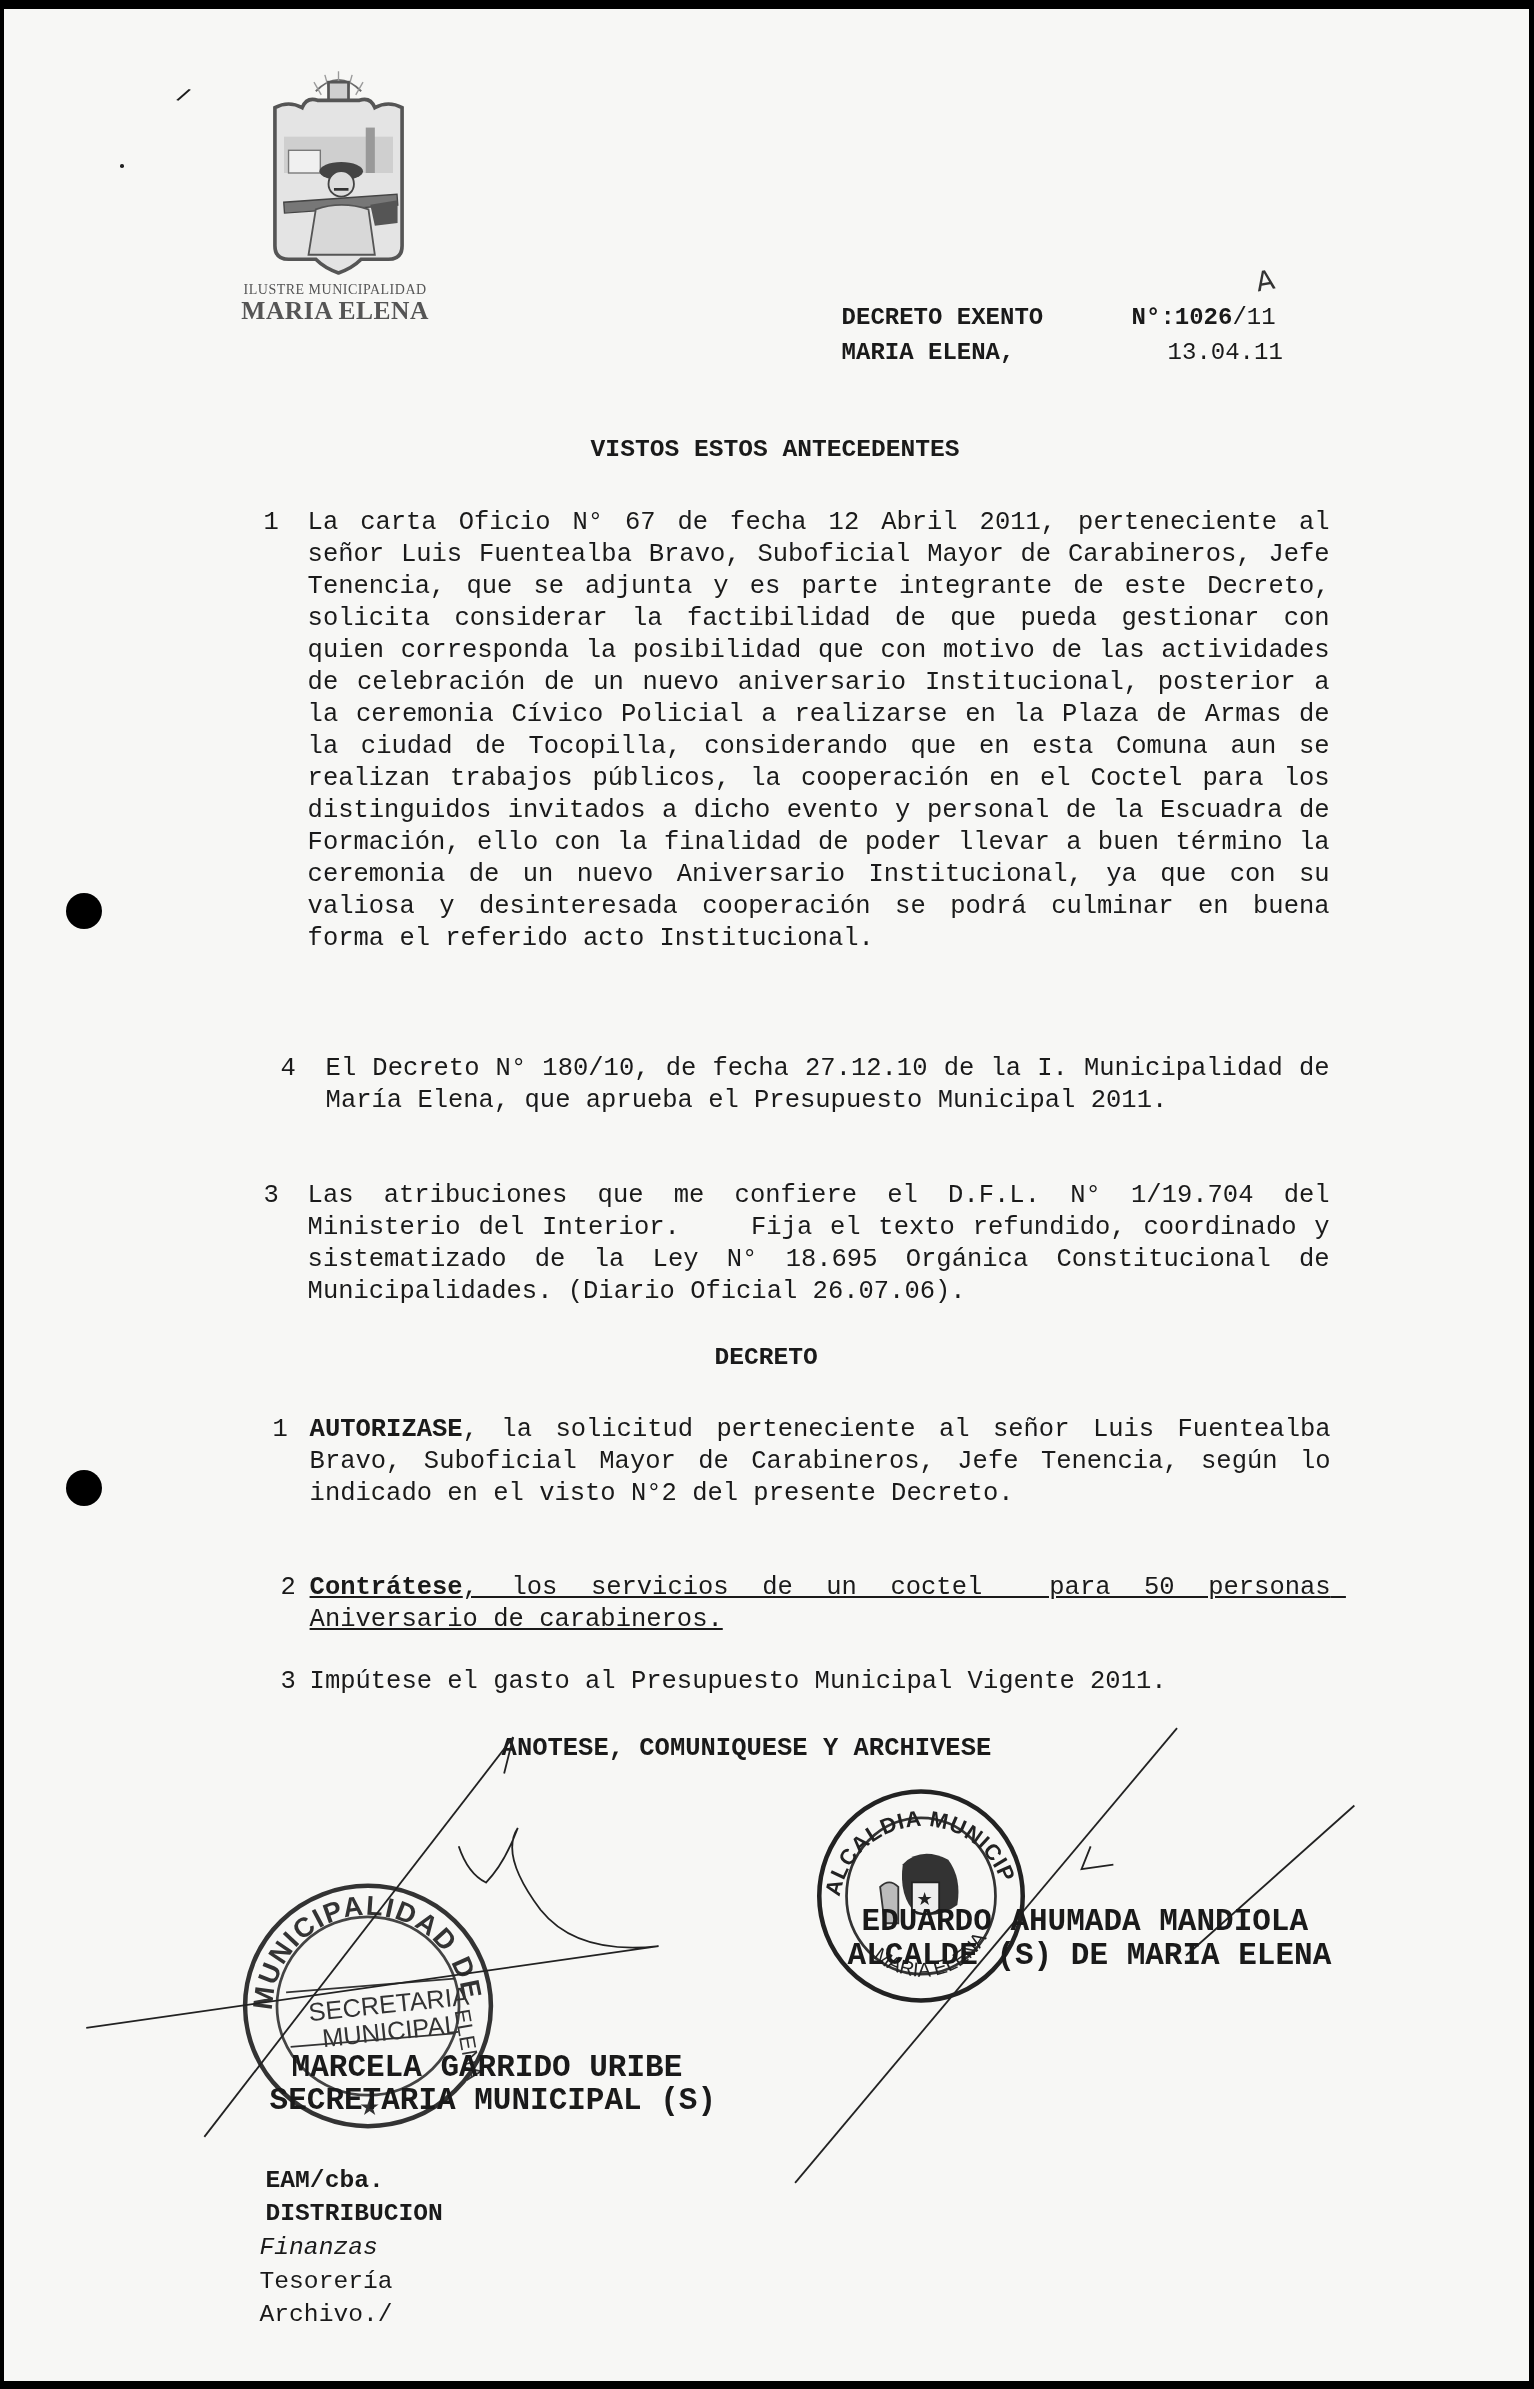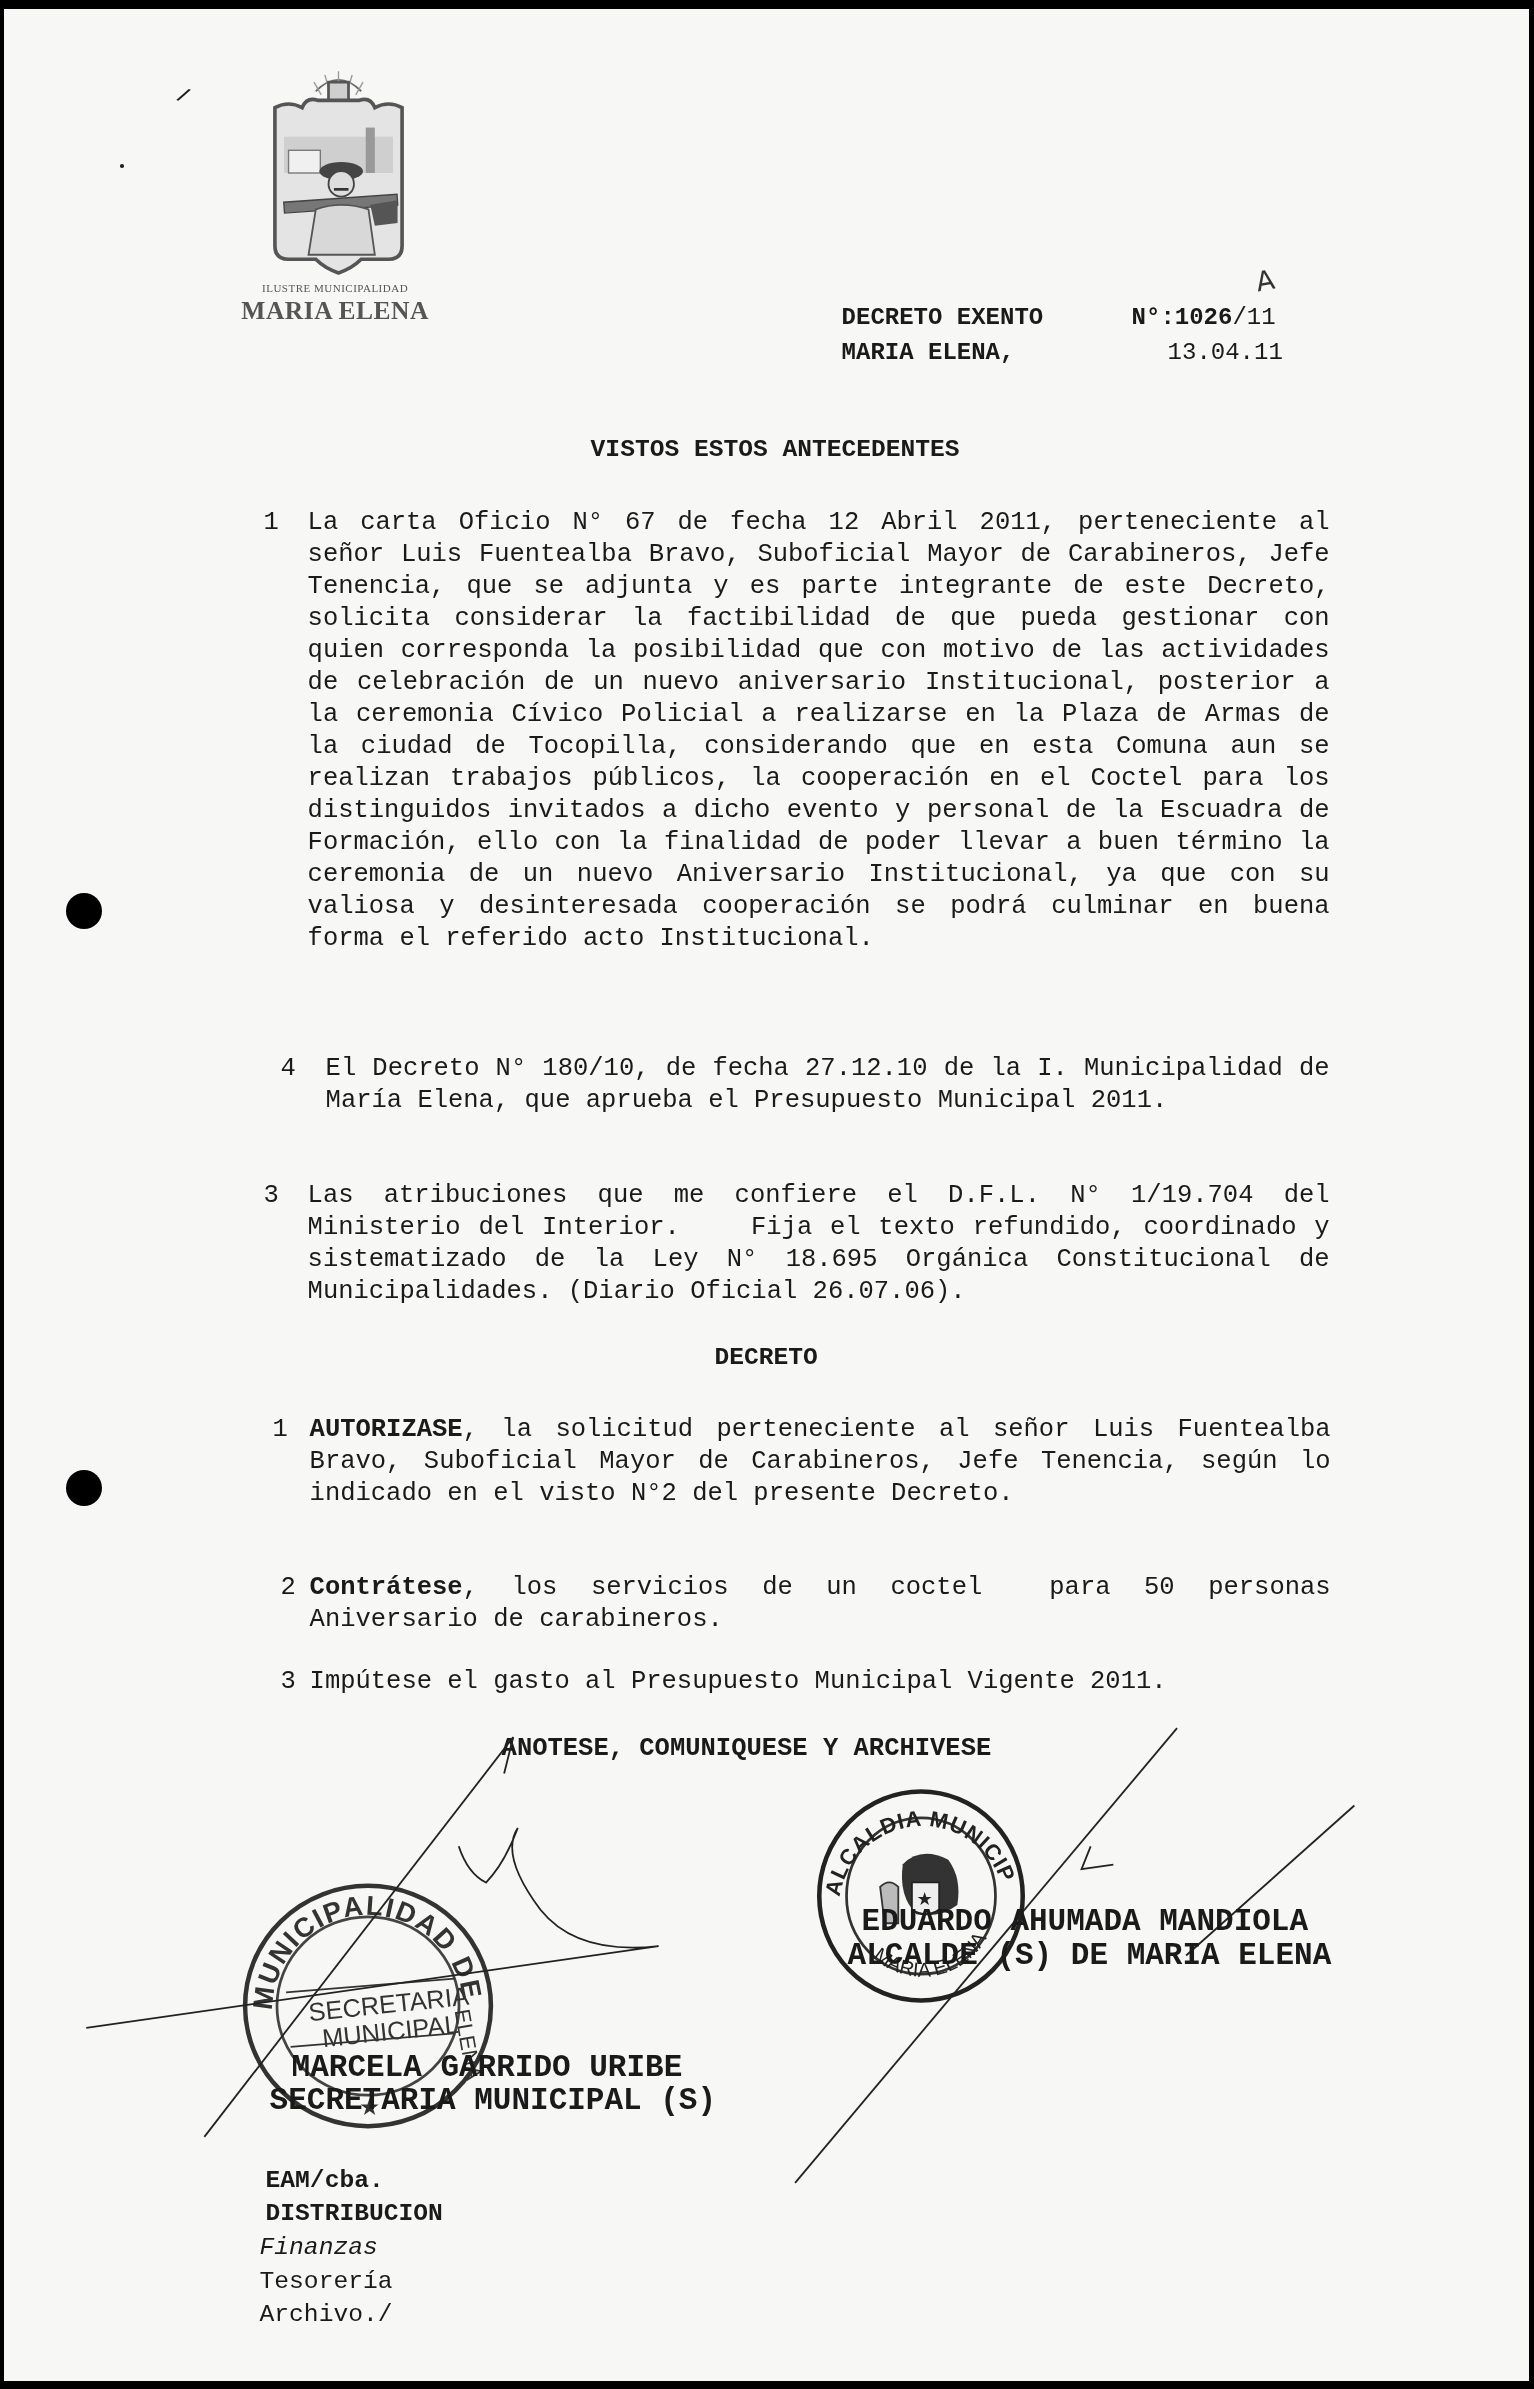--- a/index.html
+++ b/index.html
@@ -12,21 +12,21 @@
   .page {
     position: absolute; left: 3.6px; top: 9px; width: 1525px; height: 2372px;
     background: #f7f7f5;
   }
   .abs { position: absolute; }
   .serif { font-family: "Liberation Serif", "DejaVu Serif", serif; }
   .bold { font-weight: bold; }
 
   
   .logo { left: 257px; top: 55px; width: 155px; height: 218px; }
-  .logo-sub { left: 227px; top: 273px; width: 209px; text-align: center; font-size: 11px; color: #555; letter-spacing: 0.5px; }
+  .logo-sub { left: 227px; top: 273px; width: 209px; text-align: center; font-size: 14px; color: #555; letter-spacing: 0.5px; }
   .logo-title { left: 227px; top: 287px; width: 209px; text-align: center; font-size: 25.5px; font-weight: bold; color: #555; letter-spacing: 0.5px; }
 
   
   .hdr { font-size: 24px; line-height: 35px; }
   .hdr-left { left: 838px; top: 291px; font-weight: bold; }
   .hdr-right { left: 1128px; top: 291px; }
 
   .section-title { font-size: 24.6px; font-weight: bold; text-align: center; width: 100%; left: 0; }
 
   
@@ -94,21 +94,21 @@
 
   <div class="abs num" style="left:260px;top:1171px;">3</div>
   <div class="abs para" style="left:304px;top:1171px;width:1022px;white-space:pre-wrap;">Las atribuciones que me confiere el D.F.L. N° 1/19.704 del Ministerio del Interior.    Fija el texto refundido, coordinado y sistematizado de la Ley N° 18.695 Orgánica Constitucional de Municipalidades. (Diario Oficial 26.07.06).</div>
 
   <div class="abs section-title" style="top:1335px;box-sizing:border-box;">DECRETO</div>
 
   <div class="abs num" style="left:269px;top:1405px;">1</div>
   <div class="abs para" style="left:306px;top:1405px;width:1021px;"><b>AUTORIZASE</b><span>, la solicitud perteneciente al señor Luis Fuentealba Bravo, Suboficial Mayor de Carabineros, Jefe Tenencia, según lo indicado en el visto N°2 del presente Decreto.</span></div>
 
   <div class="abs num" style="left:277px;top:1563px;">2</div>
-  <div class="abs para" style="left:306px;top:1563px;width:1021px;white-space:pre-wrap;"><b>Contrátese</b><span>, los servicios de un coctel  para 50 personas Aniversario de carabineros.</span></div>
+  <div class="abs para" style="left:306px;top:1563px;width:1021px;white-space:pre-wrap;text-decoration:underline;"><b>Contrátese</b><span>, los servicios de un coctel  para 50 personas Aniversario de carabineros.</span></div>
 
   <div class="abs num" style="left:277px;top:1657px;">3</div>
   <div class="abs para" style="left:306px;top:1657px;width:1021px;">Impútese el gasto al Presupuesto Municipal Vigente 2011.</div>
 
   <div class="abs" style="left:498px;top:1725px;font-size:25.5px;font-weight:bold;">ANOTESE, COMUNIQUESE Y ARCHIVESE</div>
 
   <div class="abs hole" style="left:62px;top:884px;"></div>
   <div class="abs hole" style="left:62px;top:1461px;"></div>
 
   <div class="abs" style="left:232px;top:1865px;width:264px;height:264px;">

